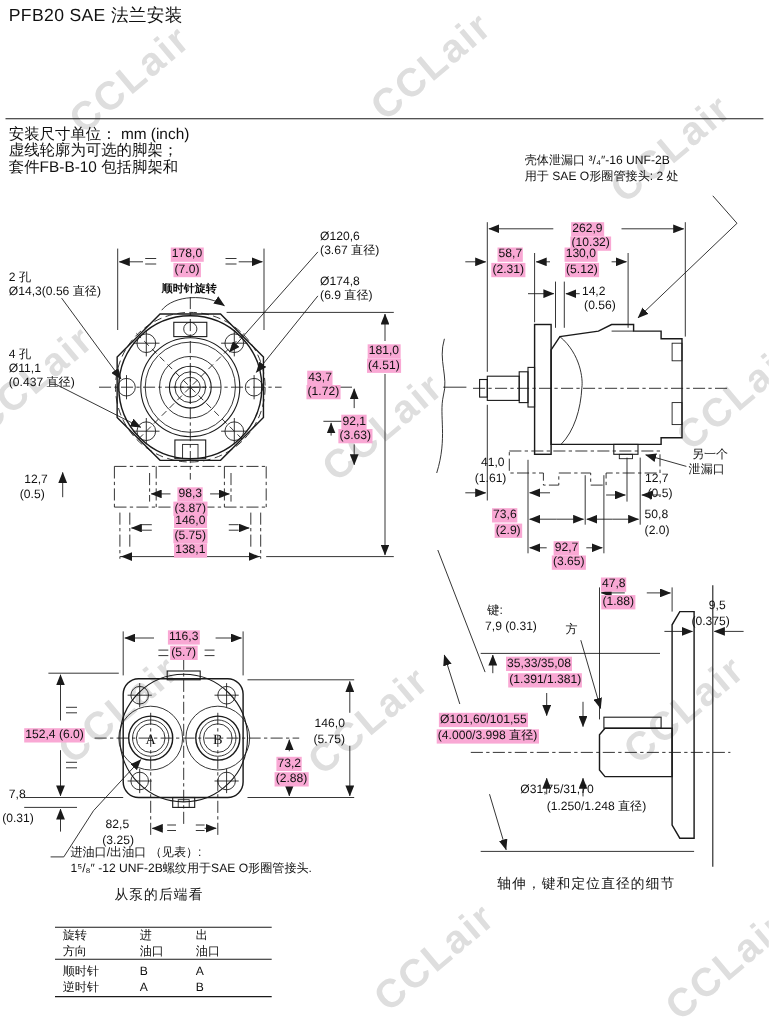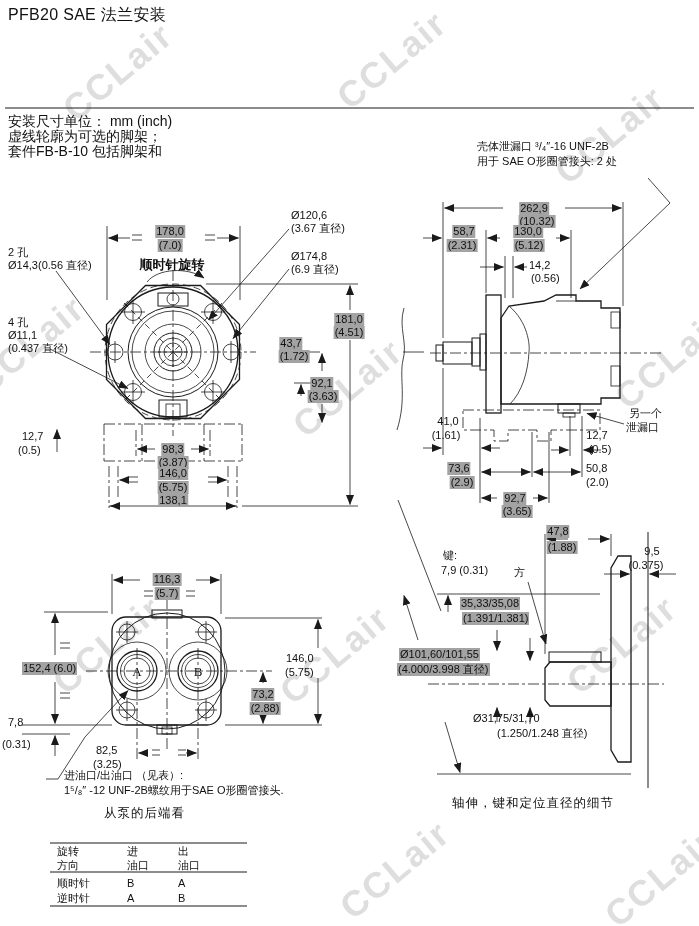--- a/index.html
+++ b/index.html
@@ -4,22 +4,22 @@
 <style>
   html,body{margin:0;padding:0;background:#fff}
   .sheet{position:relative;width:699px;height:926px;background:#fff;overflow:hidden;
          font-family:"Liberation Sans",sans-serif;color:#111}
   .wm{position:absolute;font-family:"Liberation Sans",sans-serif;font-weight:bold;font-size:36px;
       color:#dedede;letter-spacing:2px;white-space:nowrap;
       transform:translate(-50%,-50%) rotate(-40deg);z-index:0}
   svg.draw{position:absolute;left:0;top:0;z-index:1}
   .lb{position:absolute;font-size:11px;line-height:1.18;white-space:nowrap;z-index:2}
   .c{transform:translateX(-50%)}
-  .bg{background:#a3a3a3;padding:0 1px}
-  .sm{font-size:13px;font-weight:bold}
+  .bg{background:#f9a8d4;padding:0 1px}
+  .sm{font-size:10px;font-weight:bold}
   .note{font-size:14px;line-height:1.32}
   .t16{font-size:16px;letter-spacing:.3px}
   .cap{font-size:12.5px;letter-spacing:1px}
   .ser{font-family:"Liberation Serif",serif;font-size:13px}
   .s{stroke:#1a1a1a;fill:none;stroke-width:1}
   .w{stroke-width:1.3}
   .t{stroke-width:.8}
   .d{stroke-dasharray:11 3 3 3}
   .dd{stroke-dasharray:6 4}
 </style>

